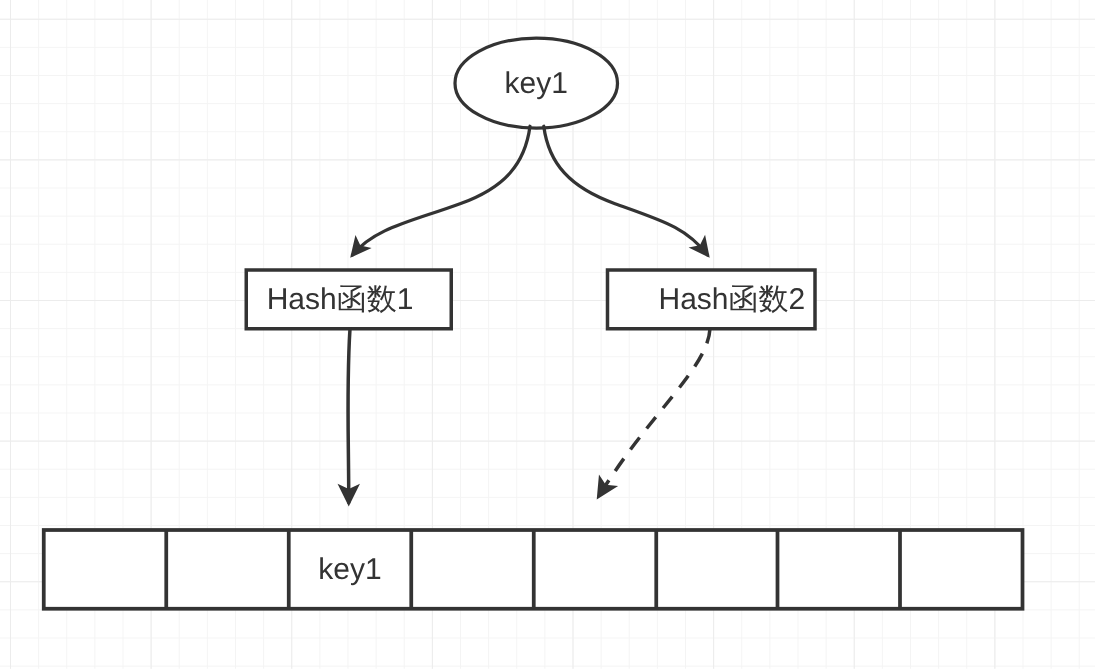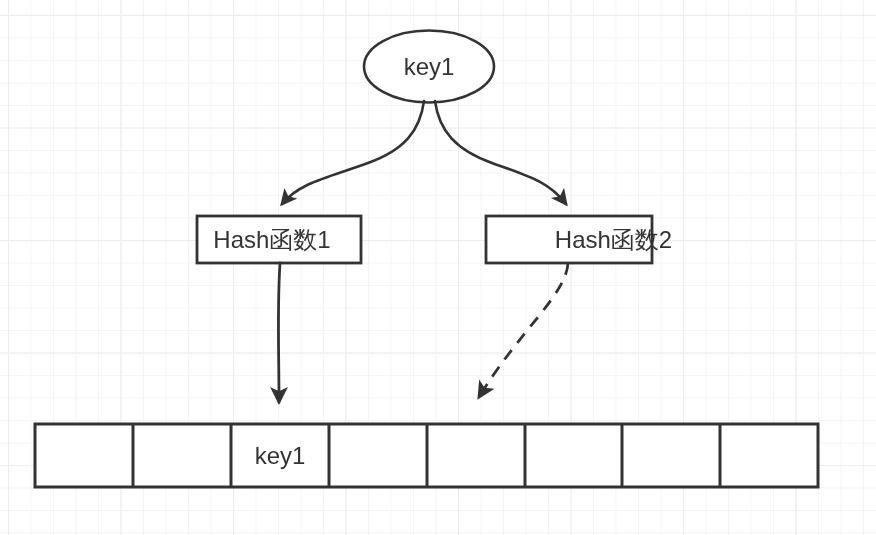--- a/index.html
+++ b/index.html
@@ -58,21 +58,21 @@
     width: 132px;
     height: 73px;
   }
   #hash1-label {
     left: 197px;
     top: 216px;
     width: 150px;
     height: 47px;
   }
   #hash2-label {
-    left: 514px;
+    left: 486px;
     top: 216px;
     width: 199px;
     height: 47px;
   }
   .cell-label {
     position: absolute;
     top: 424px;
     height: 63px;
     display: flex;
     align-items: center;

